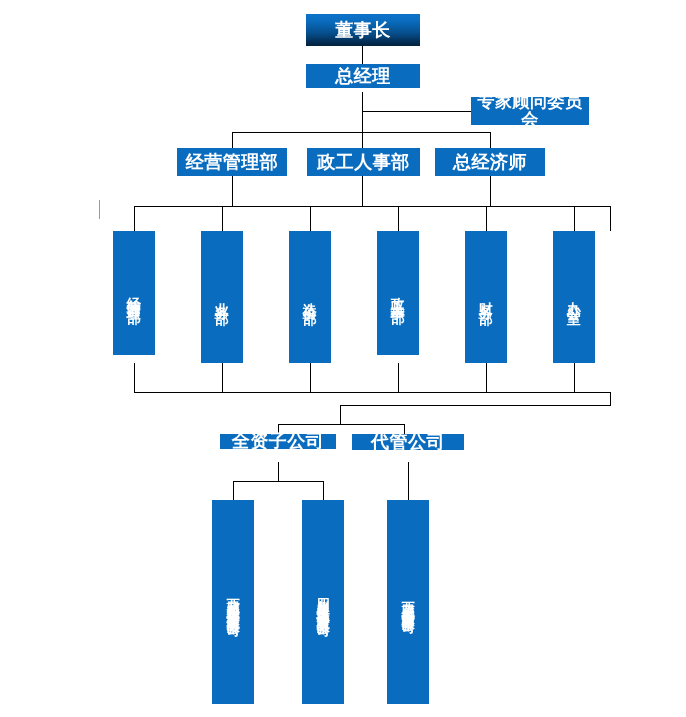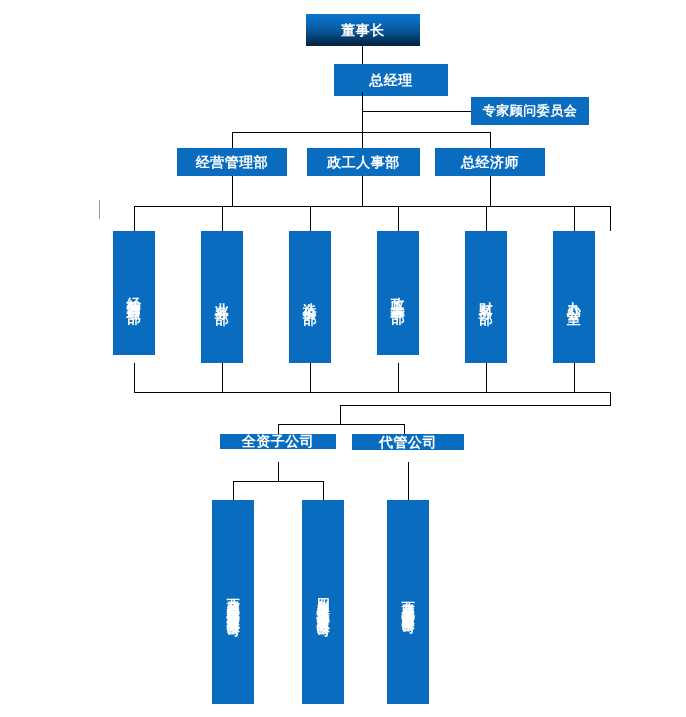--- a/index.html
+++ b/index.html
@@ -47,25 +47,25 @@
   .node-chairman {
     background: linear-gradient(to bottom,
                 #0b74cb 0%,
                 #0a6cbe 22%,
                 #064f8c 60%,
                 #042c52 88%,
                 #03223f 100%);
     font-weight: bold;
   }
   .node-h {
-    font-size: 14px;
+    font-size: 18px;
     font-weight: bold;
   }
   .node-h.small {
-    font-size: 13px;
+    font-size: 17px;
   }
   
   .node-v {
     writing-mode: vertical-rl;
     text-orientation: upright;
     font-size: 14px;
     font-weight: bold;
     letter-spacing: 3px;
     padding: 6px 0;
   }
@@ -87,21 +87,21 @@
 </style>
 </head>
 <body>
 
 <div id="chart-root">
 
   <div class="node node-chairman node-h" style="left:306px; top:14px; width:114px; height:32px;">董事长</div>
 
   <div class="line line-v" style="left:362px; top:46px; height:18px;"></div>
 
-  <div class="node node-h" style="left:306px; top:64px; width:114px; height:32px;margin-left:28px;">总经理</div>
+  <div class="node node-h" style="left:306px; top:64px; width:114px; height:24px;">总经理</div>
 
   <div class="line line-v" style="left:362px; top:92px; height:78px;"></div>
 
   <div class="line line-h" style="left:362px; top:111px; width:109px;"></div>
 
   <div class="node node-h small" style="left:471px; top:97px; width:118px; height:28px;">专家顾问委员会</div>
 
   <div class="line line-h" style="left:232px; top:132px; width:259px;"></div>
   <div class="line line-v" style="left:232px; top:132px; height:16px;"></div>
   <div class="line line-v" style="left:490px; top:132px; height:16px;"></div>

